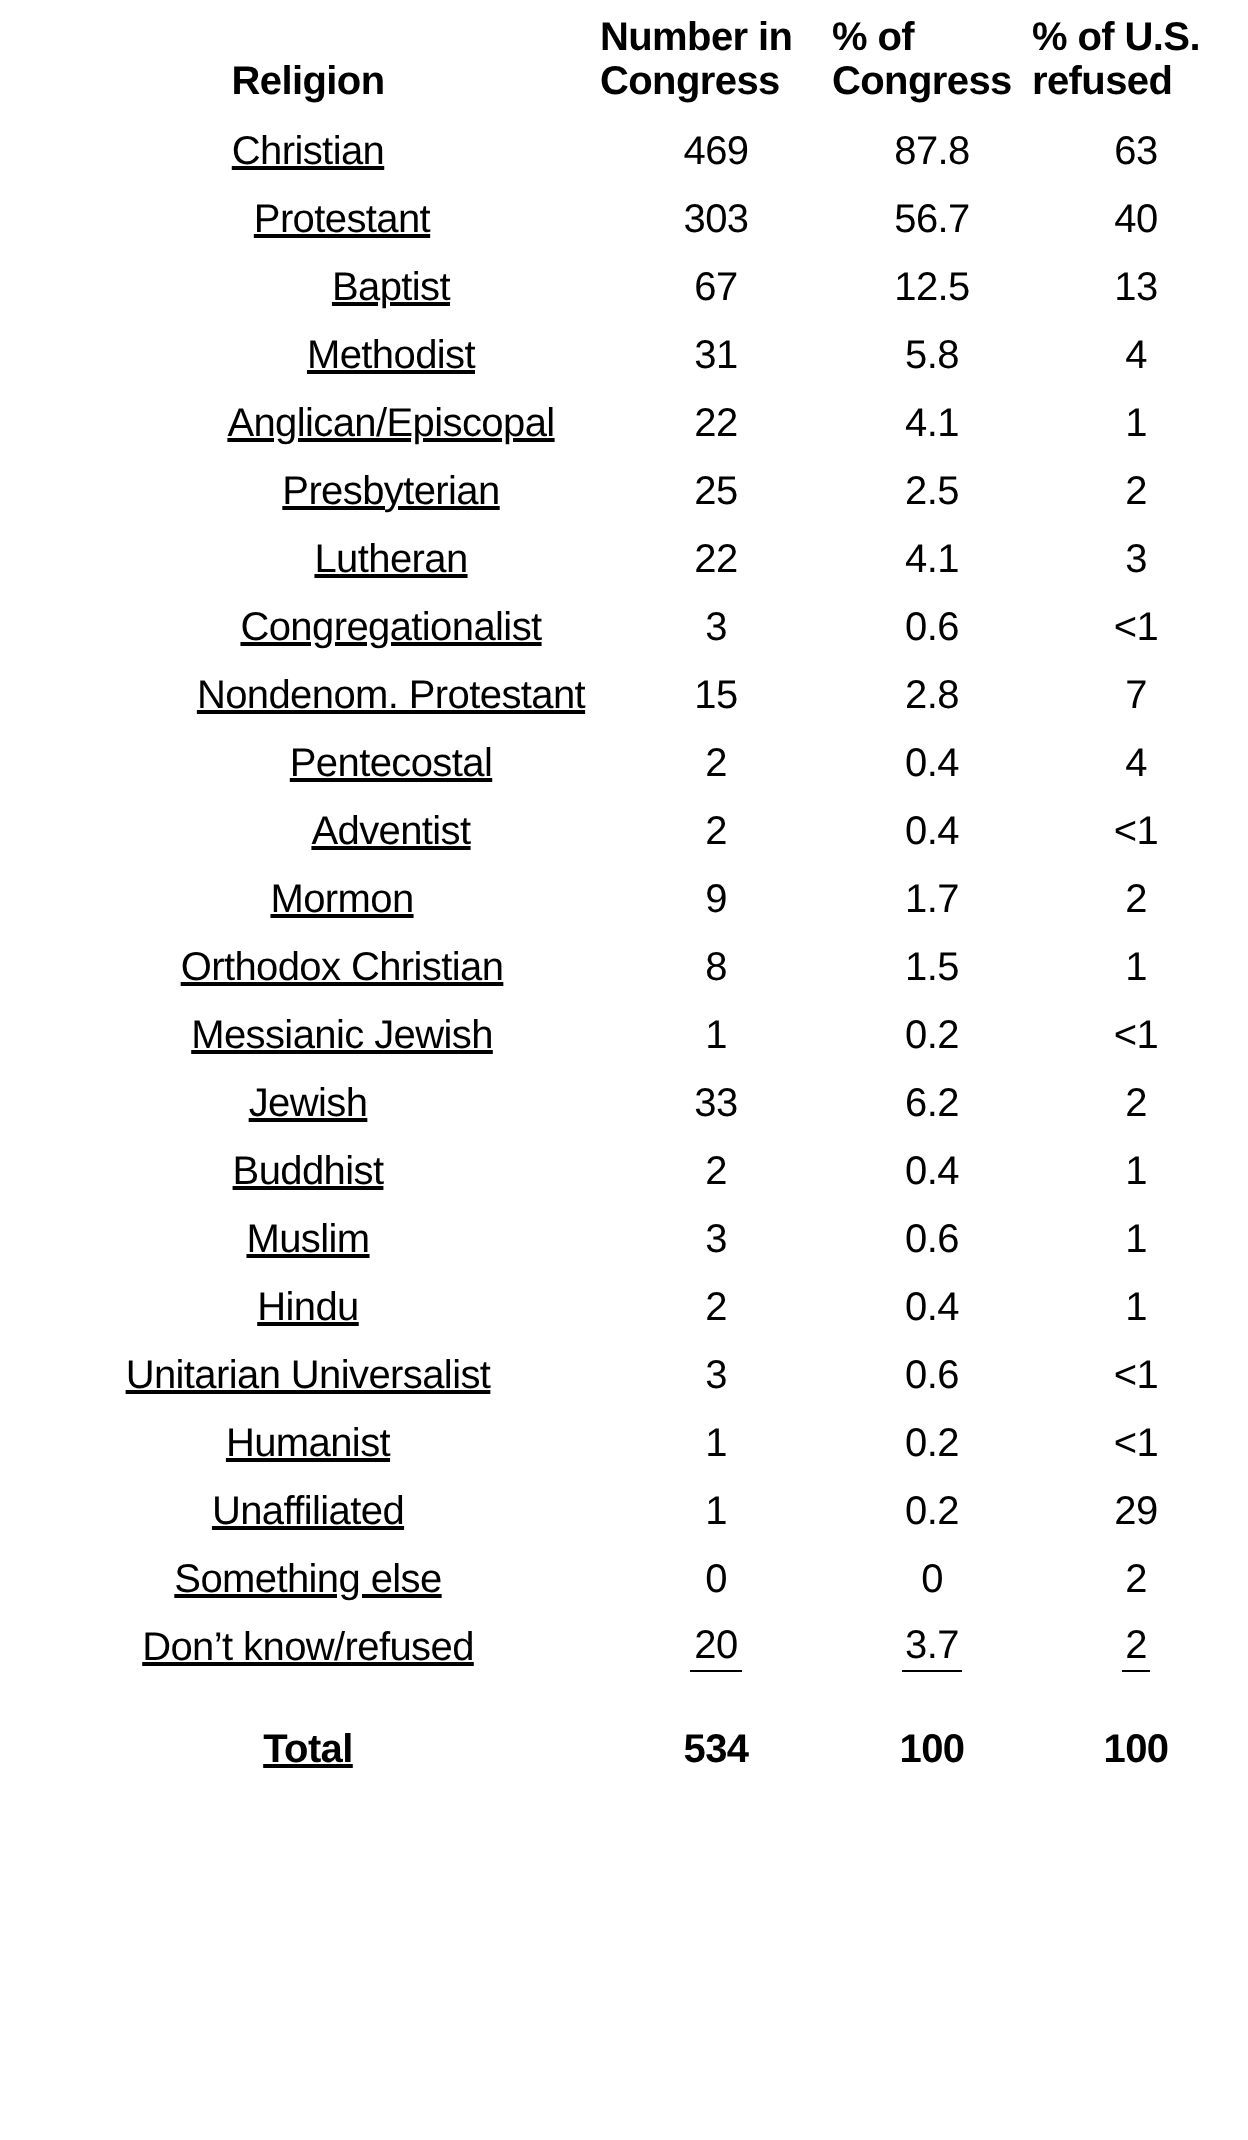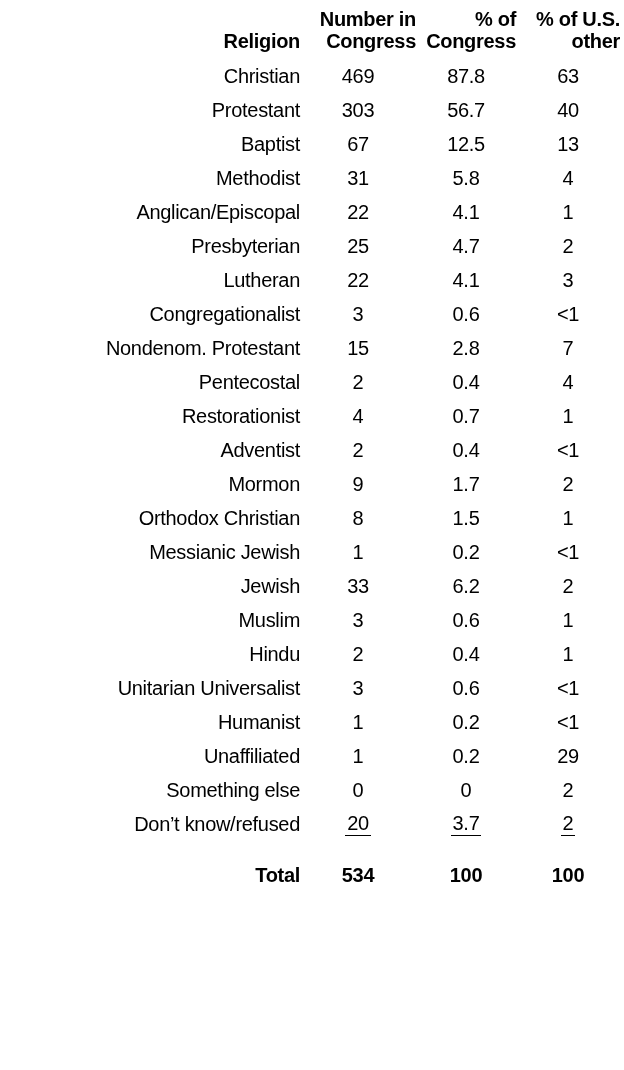--- a/index.html
+++ b/index.html
@@ -31,34 +31,34 @@
   col.c-pctus    { width: 104px; }
 
   thead th {
     font-weight: bold;
     vertical-align: bottom;
     white-space: pre-line;
     padding: 0 0 7px 0;
     line-height: 22px;
   }
   th.religion-h {
-    text-align: right;
+    text-align: center;
     padding-left: 8px;
   }
   th.num-h {
-    text-align: right;
+    text-align: left;
   }
 
   tbody td {
     height: 34px;
     padding: 0;
     vertical-align: middle;
     white-space: nowrap;
   }
-  td.religion { text-align: right; }
+  td.religion { text-align: center; text-decoration: underline; }
   td.num      { text-align: center; }
 
   td.ind0 { padding-left: 8px;  }
   td.ind1 { padding-left: 42px; margin-left: 17px; }
   td.ind2 { padding-left: 91px; }
 
   span.ul {
     display: inline-block;
     border-bottom: 1.5px solid #000000;
     padding: 0 2px 2px 2px;
@@ -83,21 +83,21 @@
       <col class="c-pctus">
     </colgroup>
     <thead>
       <tr>
         <th class="religion-h">Religion</th>
         <th class="num-h">Number in
 Congress</th>
         <th class="num-h">% of
 Congress</th>
         <th class="num-h">% of U.S.
-other</th>
+refused</th>
       </tr>
     </thead>
     <tbody>
         <tr>
           <td class="religion ind0">Christian</td>
           <td class="num">469</td>
           <td class="num">87.8</td>
           <td class="num">63</td>
         </tr>
         <tr>
@@ -120,21 +120,21 @@
         </tr>
         <tr>
           <td class="religion ind2">Anglican/Episcopal</td>
           <td class="num">22</td>
           <td class="num">4.1</td>
           <td class="num">1</td>
         </tr>
         <tr>
           <td class="religion ind2">Presbyterian</td>
           <td class="num">25</td>
-          <td class="num">4.7</td>
+          <td class="num">2.5</td>
           <td class="num">2</td>
         </tr>
         <tr>
           <td class="religion ind2">Lutheran</td>
           <td class="num">22</td>
           <td class="num">4.1</td>
           <td class="num">3</td>
         </tr>
         <tr>
           <td class="religion ind2">Congregationalist</td>
@@ -148,26 +148,20 @@
           <td class="num">2.8</td>
           <td class="num">7</td>
         </tr>
         <tr>
           <td class="religion ind2">Pentecostal</td>
           <td class="num">2</td>
           <td class="num">0.4</td>
           <td class="num">4</td>
         </tr>
         <tr>
-          <td class="religion ind2">Restorationist</td>
-          <td class="num">4</td>
-          <td class="num">0.7</td>
-          <td class="num">1</td>
-        </tr>
-        <tr>
           <td class="religion ind2">Adventist</td>
           <td class="num">2</td>
           <td class="num">0.4</td>
           <td class="num">&lt;1</td>
         </tr>
         <tr>
           <td class="religion ind1">Mormon</td>
           <td class="num">9</td>
           <td class="num">1.7</td>
           <td class="num">2</td>
@@ -182,20 +176,26 @@
           <td class="religion ind1">Messianic Jewish</td>
           <td class="num">1</td>
           <td class="num">0.2</td>
           <td class="num">&lt;1</td>
         </tr>
         <tr>
           <td class="religion ind0">Jewish</td>
           <td class="num">33</td>
           <td class="num">6.2</td>
           <td class="num">2</td>
+        </tr>
+        <tr>
+          <td class="religion ind0">Buddhist</td>
+          <td class="num">2</td>
+          <td class="num">0.4</td>
+          <td class="num">1</td>
         </tr>
         <tr>
           <td class="religion ind0">Muslim</td>
           <td class="num">3</td>
           <td class="num">0.6</td>
           <td class="num">1</td>
         </tr>
         <tr>
           <td class="religion ind0">Hindu</td>
           <td class="num">2</td>

